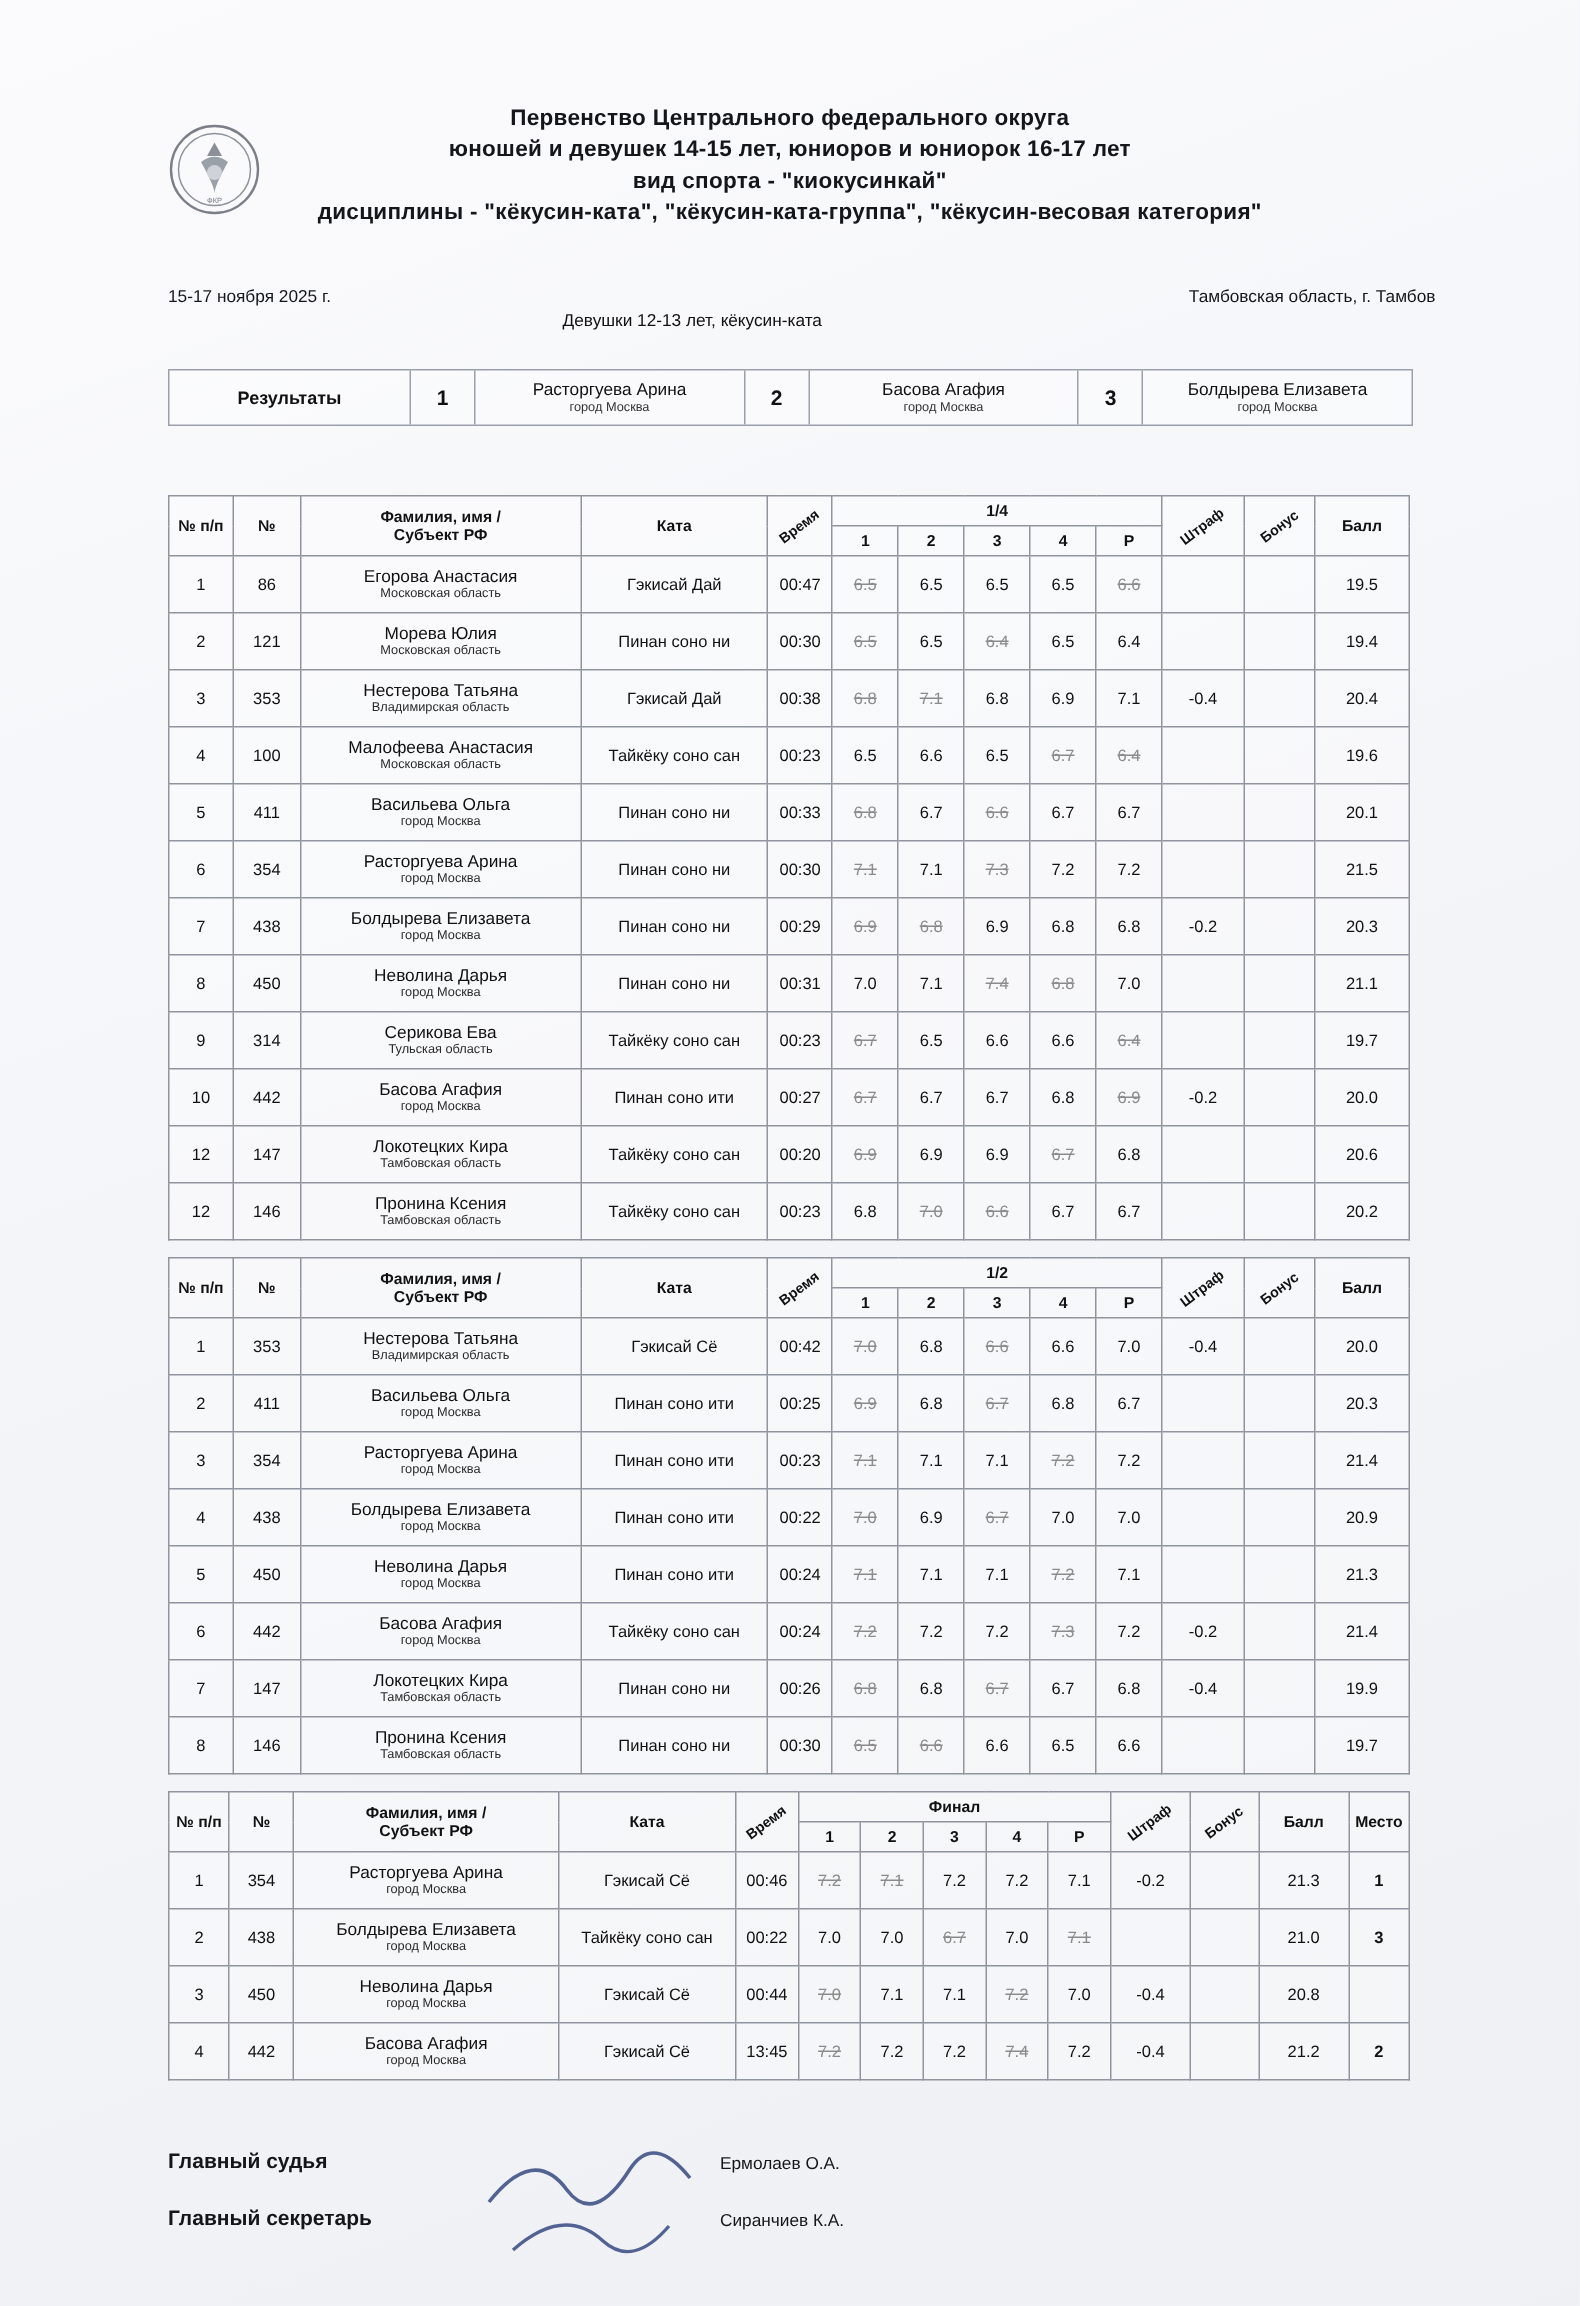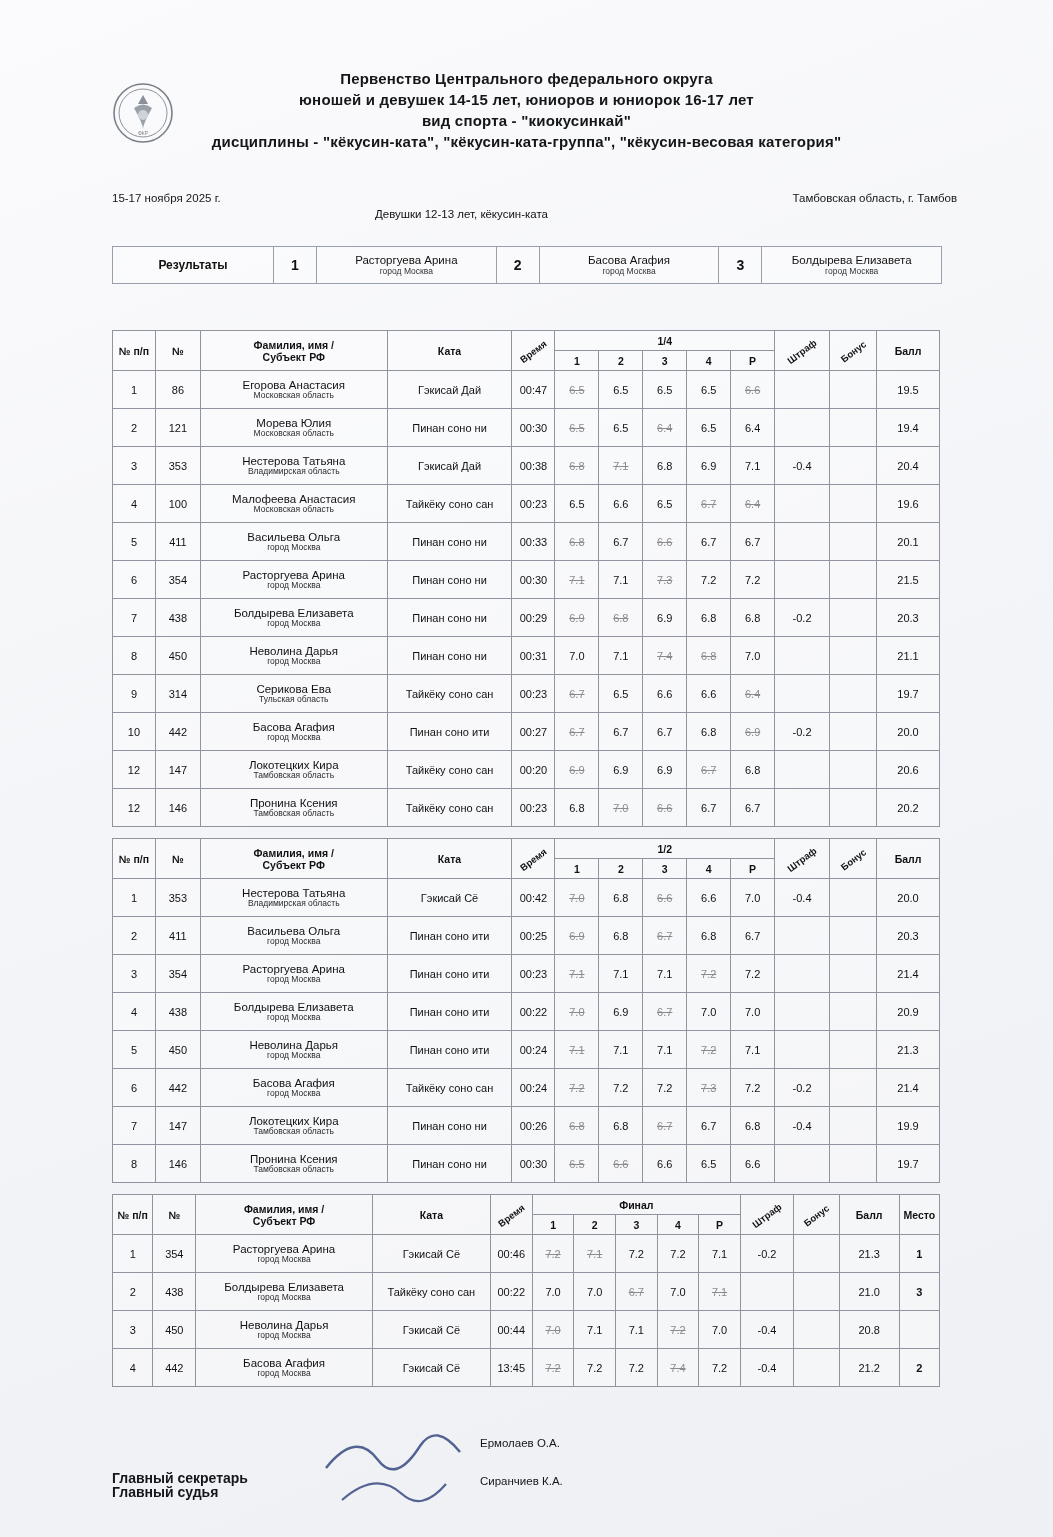--- a/index.html
+++ b/index.html
@@ -642,18 +642,18 @@
     </div>
 
 
   <div class="sig-scribble">
     <svg width="210" height="90" viewBox="0 0 210 90">
       <path d="M10 48 q30 -38 52 -8 q18 24 42 -14 q16 -24 40 6" fill="none" stroke="#2b3f7a" stroke-width="2.4"></path>
       <path d="M26 80 q34 -30 60 -6 q20 18 44 -10" fill="none" stroke="#2b3f7a" stroke-width="2.2"></path>
     </svg>
   </div>
 
-  <div class="sign" style="top:1484px;">Главный судья</div>
+  <div class="sign" style="top:1432px;">Главный судья</div>
   <div class="signv" style="left:480px;top:1437px;">Ермолаев О.А.</div>
   <div class="sign" style="top:1470px;">Главный секретарь</div>
   <div class="signv" style="left:480px;top:1475px;">Сиранчиев К.А.</div>
 
 </div>
 
 </body></html>

